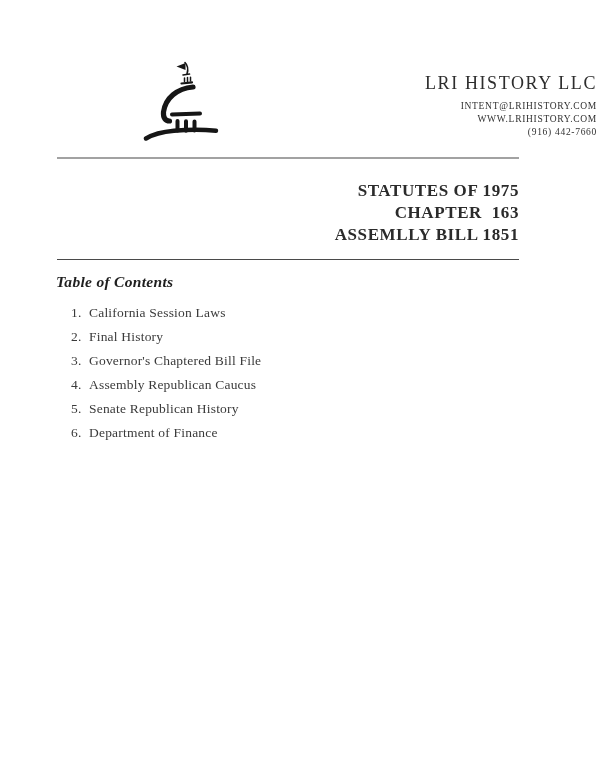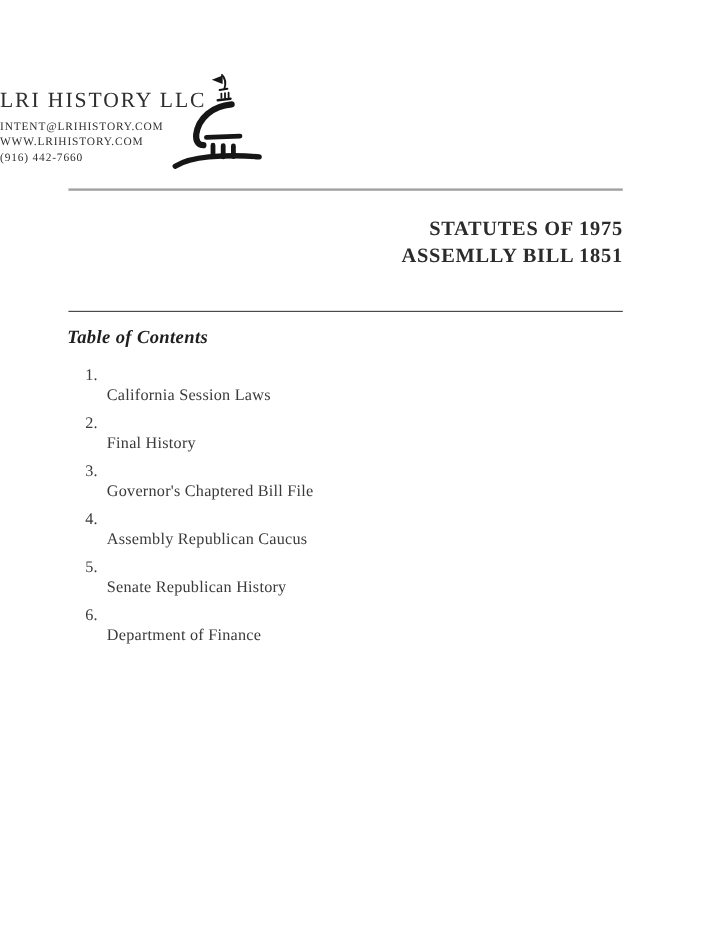--- a/index.html
+++ b/index.html
@@ -21,23 +21,23 @@
   .logo {
     position: absolute;
     left: 143px;
     top: 60px;
     width: 76px;
     height: 82px;
   }
   .letterhead-text {
     position: absolute;
     left: 0;
-    right: 16px;
+    right: 3px;
     top: 72px;
-    text-align: left;
+    text-align: right;
   }
   .company-name {
     font-size: 18px;
     letter-spacing: 1.6px;
     color: #2d2d2d;
     line-height: 22px;
   }
   .contact-line {
     font-size: 9.5px;
     letter-spacing: 0.7px;
@@ -107,21 +107,20 @@
     letter-spacing: 0.2px;
   }
   .toc-num {
     display: inline-block;
     width: 17px;
     margin-left: 14px;
     text-align: left;
   }
   .toc-label {
     margin-left: 1px;
-    margin-top: 16px;
   }
 </style>
 </head>
 <body>
 
 <div class="page">
 
   <svg class="logo" viewBox="0 0 76 82" fill="none" stroke="#161616" stroke-linecap="round">
 
     <path d="M44,14 C45.5,9 44.5,5 42,2.5" stroke-width="1.6"></path>
@@ -147,20 +146,21 @@
     <div class="company-name">LRI HISTORY LLC</div>
     <div class="contact-line first">INTENT@LRIHISTORY.COM</div>
     <div class="contact-line">WWW.LRIHISTORY.COM</div>
     <div class="contact-line">(916) 442-7660</div>
   </div>
 
   <div class="rule-thick"></div>
 
   <div class="statute-ref">
     <div class="ref-line">STATUTES OF 1975</div>
+    <div class="ref-line">CHAPTER  163</div>
     <div class="ref-line">ASSEMLLY BILL 1851</div>
   </div>
 
   <div class="rule-thin"></div>
 
   <div class="toc-heading">Table of Contents</div>
 
   <ol class="toc-list">
     <li class="toc-item">
       <span class="toc-num">1.</span>

